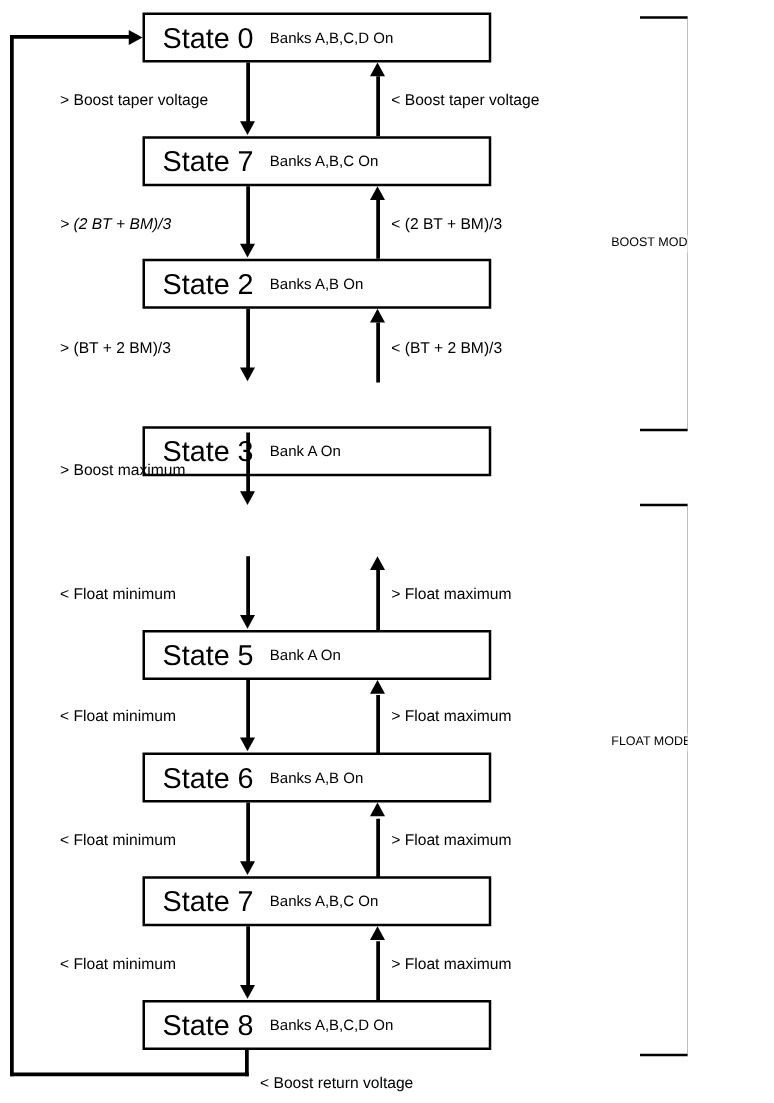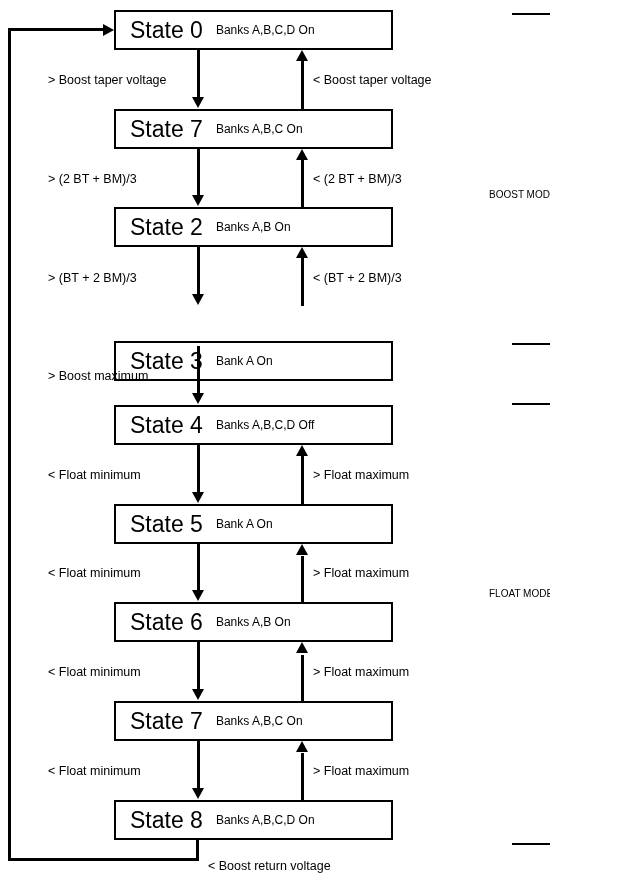--- a/index.html
+++ b/index.html
@@ -123,24 +123,20 @@
     <span class="state-desc">Banks A,B,C   On</span>
   </div>
   <div class="state-box" style="top:207px;">
     <span class="state-name">State 2</span>
     <span class="state-desc">Banks A,B   On</span>
   </div>
   <div class="state-box" style="top:306px;margin-top:35px;">
     <span class="state-name">State 3</span>
     <span class="state-desc">Bank  A   On</span>
   </div>
-  <div class="state-box" style="top:405px;">
-    <span class="state-name">State 4</span>
-    <span class="state-desc">Banks A,B,C,D Off</span>
-  </div>
   <div class="state-box" style="top:504px;">
     <span class="state-name">State 5</span>
     <span class="state-desc">Bank  A   On</span>
   </div>
   <div class="state-box" style="top:602px;">
     <span class="state-name">State 6</span>
     <span class="state-desc">Banks A,B   On</span>
   </div>
   <div class="state-box" style="top:701px;">
     <span class="state-name">State 7</span>
@@ -189,21 +185,21 @@
   <div class="vline" style="left:301px; top:456px; height:48px;"></div>
 
   <div class="arrow-up" style="left:296px; top:544px;"></div>
   <div class="vline" style="left:301px; top:655px; height:47px;"></div>
   <div class="arrow-up" style="left:296px; top:642px;"></div>
 
   <div class="vline" style="left:301px; top:753px; height:48px;"></div>
   <div class="arrow-up" style="left:296px; top:741px;"></div>
 
   <div class="tlabel left" style="top:74px;">&gt; Boost taper voltage</div>
-  <div class="tlabel left" style="top:173px;">&gt; (2 BT + BM)/3</div>
+  <div class="tlabel left" style="top:173px;font-style:italic;">&gt; (2 BT + BM)/3</div>
   <div class="tlabel left" style="top:272px;">&gt; (BT + 2 BM)/3</div>
   <div class="tlabel left" style="top:370px;">&gt; Boost maximum</div>
   <div class="tlabel left" style="top:469px;">&lt; Float minimum</div>
   <div class="tlabel left" style="top:567px;">&lt; Float minimum</div>
   <div class="tlabel left" style="top:666px;">&lt; Float minimum</div>
   <div class="tlabel left" style="top:765px;">&lt; Float minimum</div>
 
   <div class="tlabel right" style="top:74px;">&lt; Boost taper voltage</div>
   <div class="tlabel right" style="top:173px;">&lt; (2 BT + BM)/3</div>
   <div class="tlabel right" style="top:272px;">&lt; (BT + 2 BM)/3</div>

